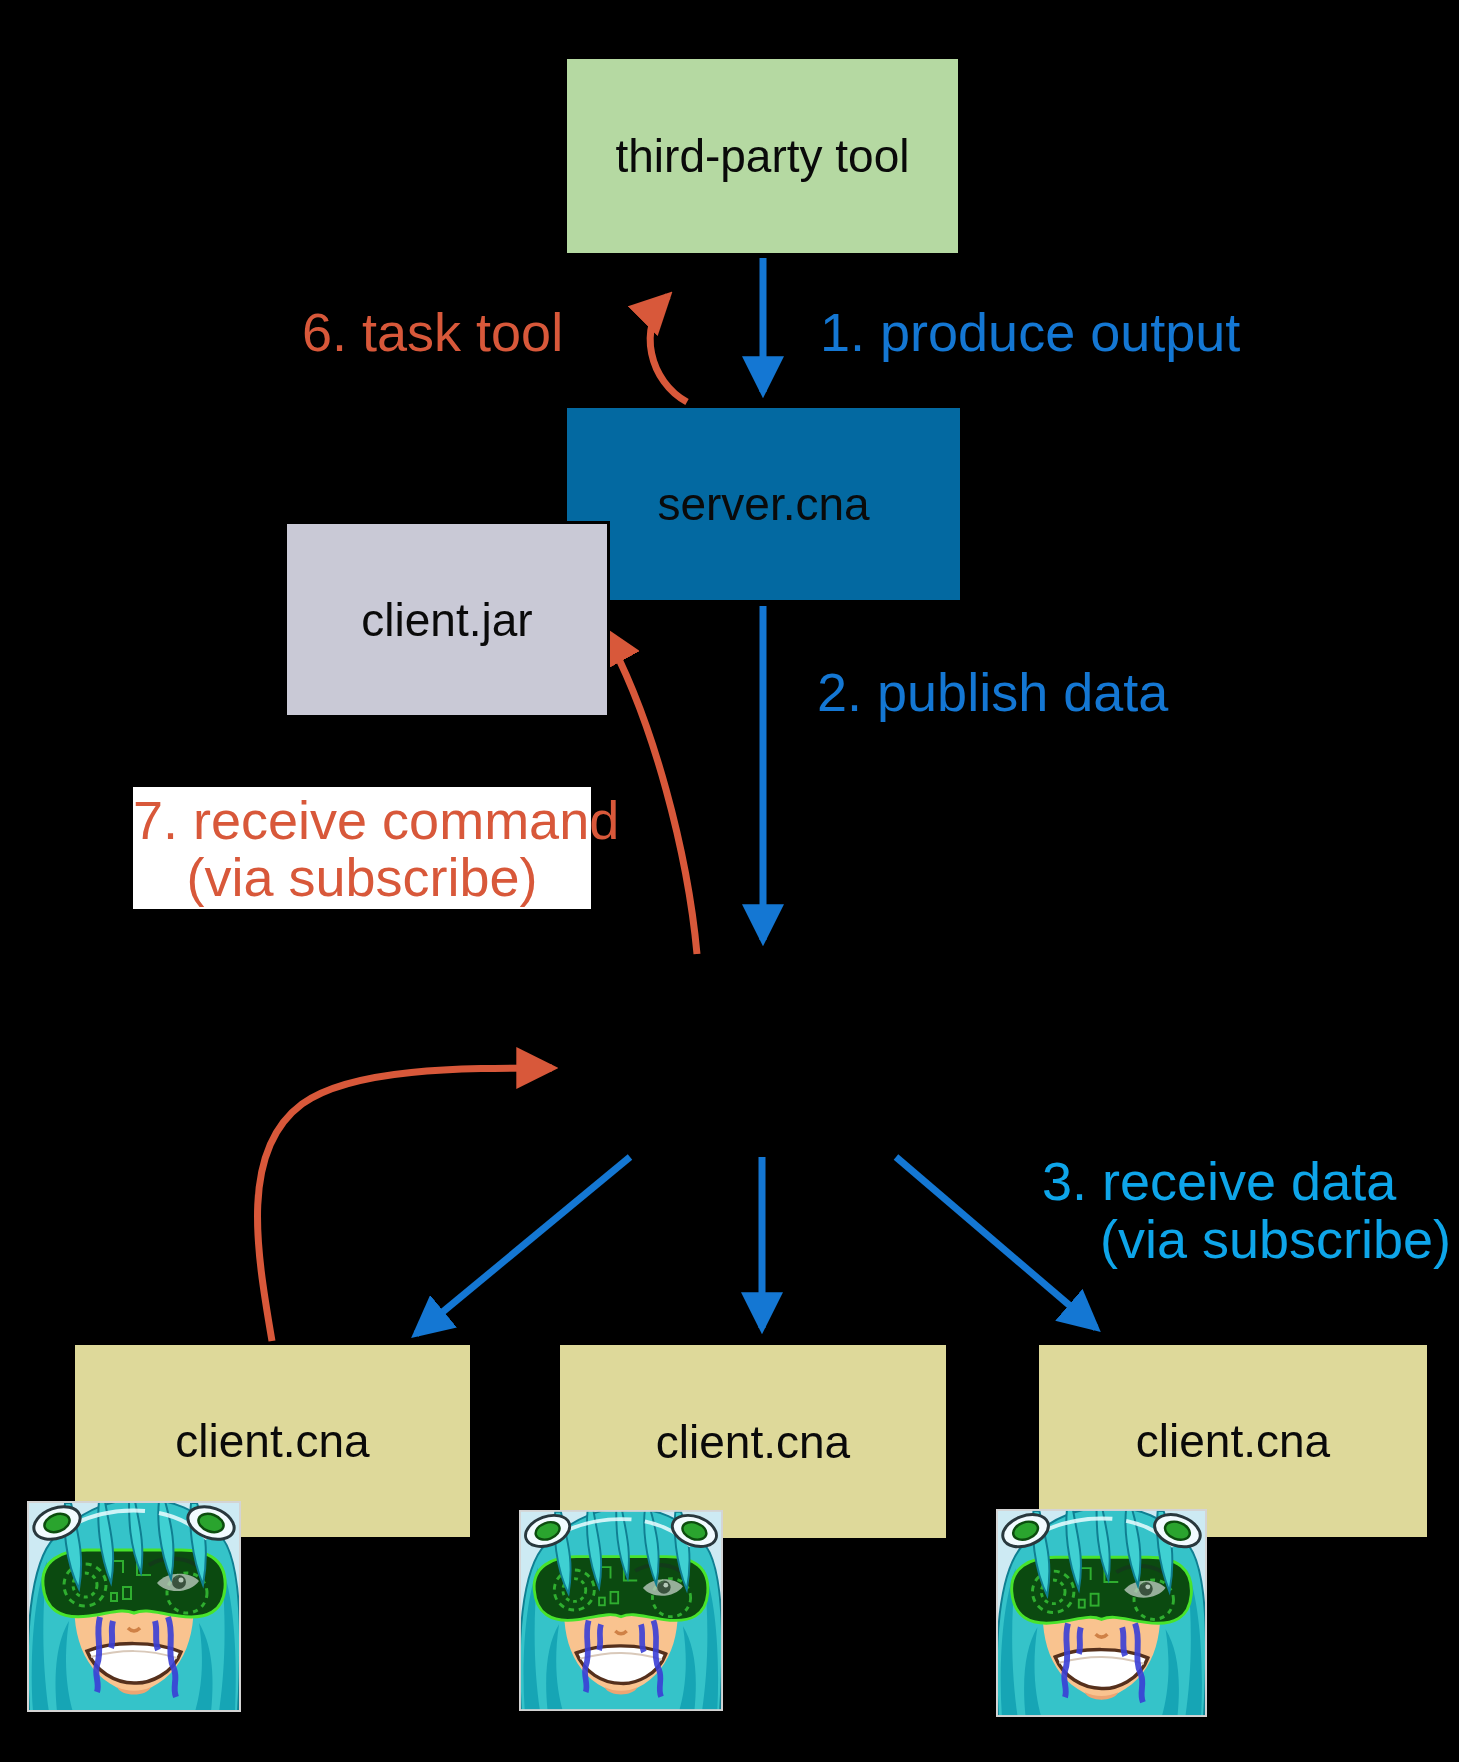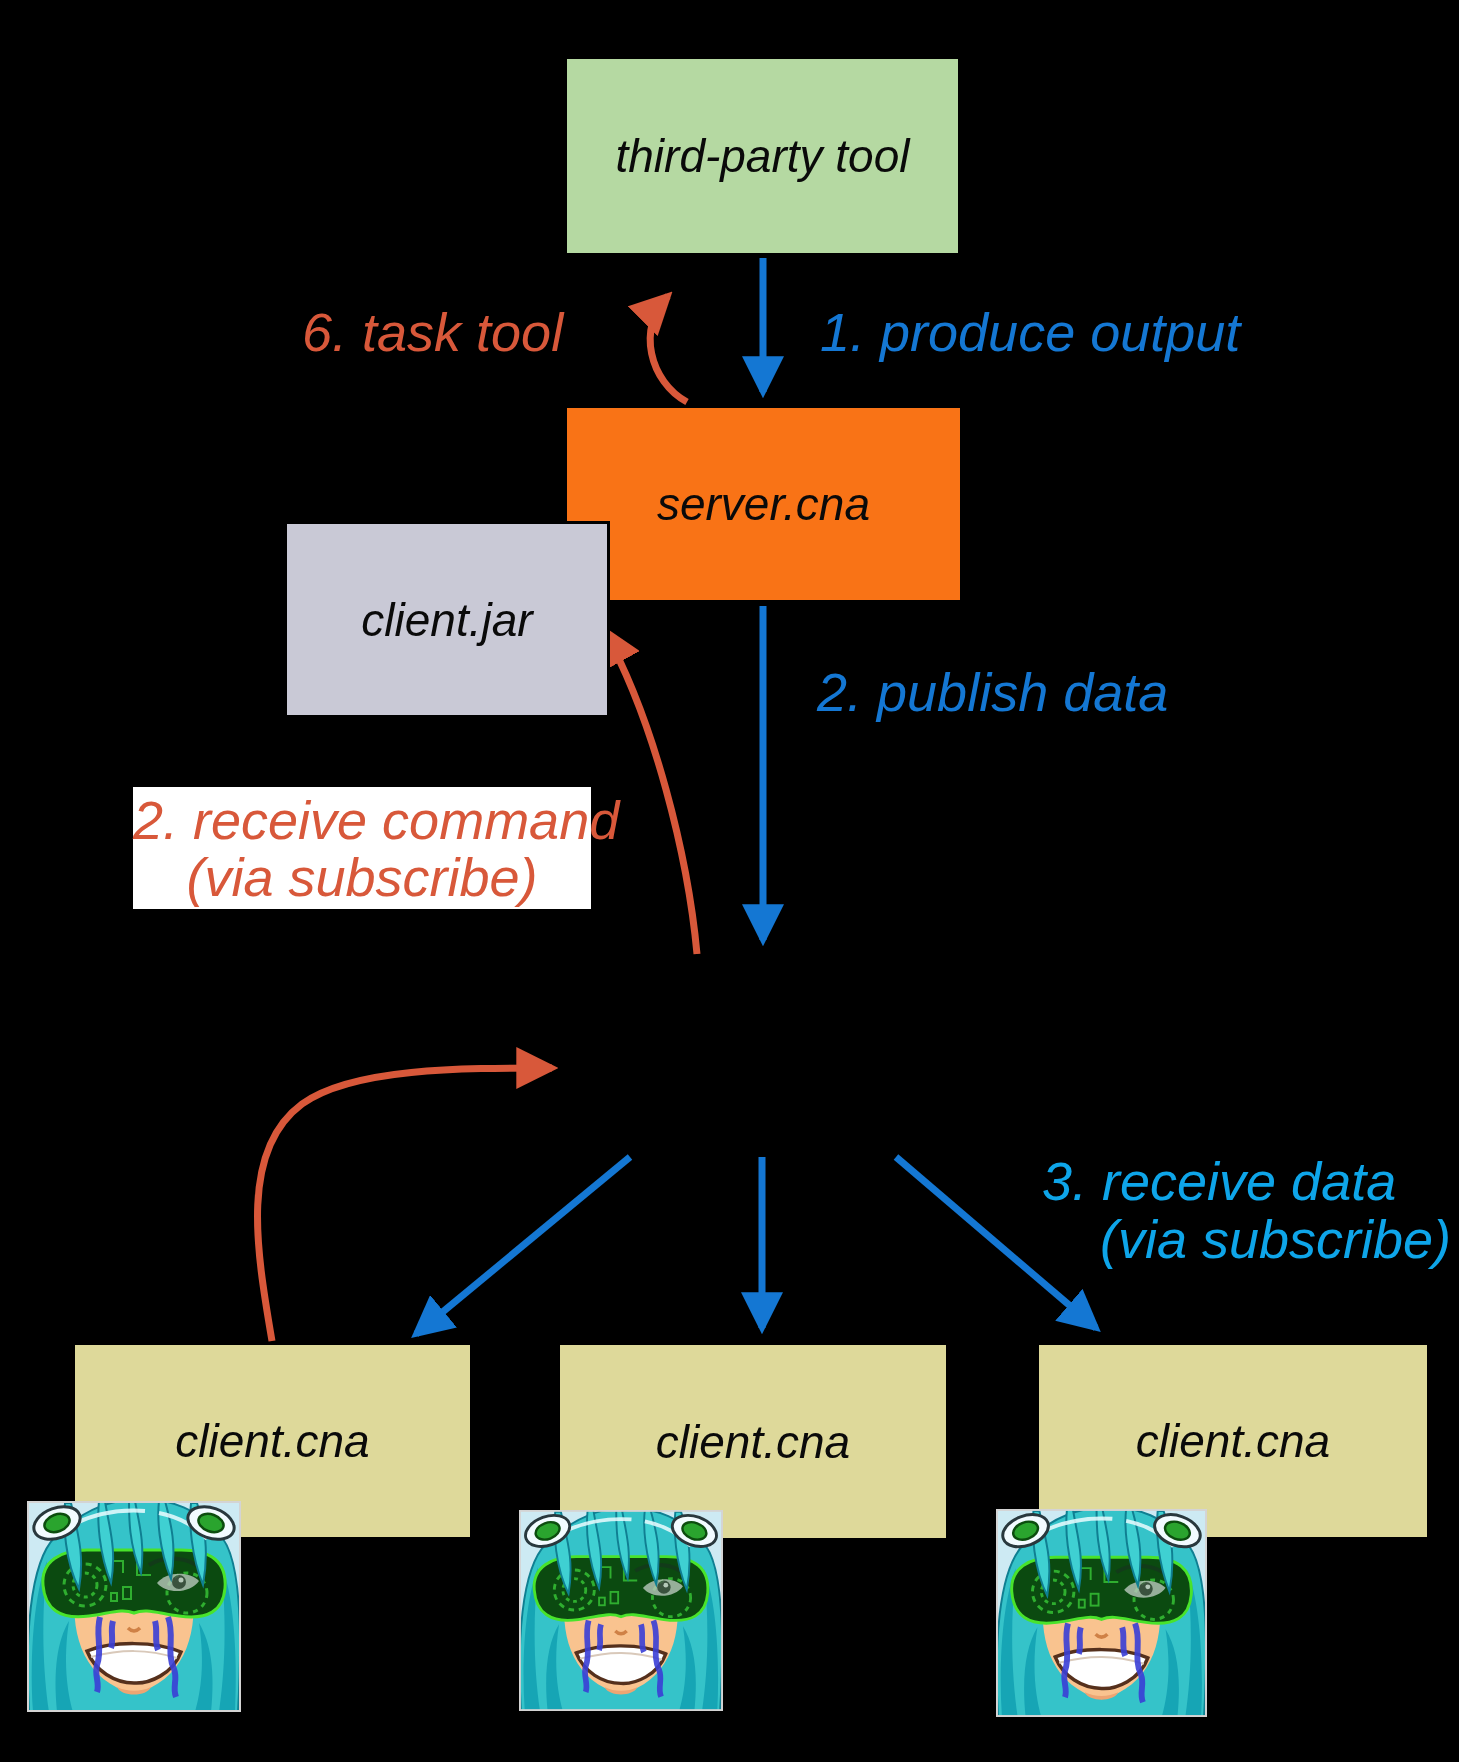--- a/index.html
+++ b/index.html
@@ -40,21 +40,21 @@
     text-align:center;
     line-height:57px;
     padding-top:5px;
   }
   .step3 .line2{margin-left:58px;}
   .avatar{position:absolute;z-index:5;}
 </style>
 </head>
 <body>
 
-<div class="stage" style="background-color: rgb(0, 0, 0); font-style: italic;">
+<div class="stage" style="background-color: rgb(0, 0, 0);">
 
   <svg class="layer arrows" viewBox="0 0 1459 1762" width="1459" height="1762">
     <defs>
       <marker id="headBlue" viewBox="0 0 10 10" refX="8.5" refY="5" markerWidth="6" markerHeight="6" orient="auto-start-reverse">
         <path d="M0,0 L10,5 L0,10 Z" class="head-blue"></path>
       </marker>
       <marker id="headRed" viewBox="0 0 10 10" refX="8.5" refY="5" markerWidth="6" markerHeight="6" orient="auto-start-reverse">
         <path d="M0,0 L10,5 L0,10 Z" class="head-red"></path>
       </marker>
     </defs>
@@ -66,21 +66,21 @@
     <path class="arrow arrow-red" marker-end="url(#headRed)" d="M272,1341 C256,1248 240,1150 302,1104 C352,1068 460,1068 552,1068"></path>
     <path class="arrow arrow-blue" marker-end="url(#headBlue)" d="M630,1157 L416,1334"></path>
     <path class="arrow arrow-blue" marker-end="url(#headBlue)" d="M762,1157 L762,1328"></path>
     <path class="arrow arrow-blue" marker-end="url(#headBlue)" d="M896,1157 L1096,1328"></path>
   </svg>
 
   <div class="node" style="left: 565px; top: 57px; width: 395px; height: 198px; background-color: rgb(181, 217, 162);">
     <span>third-party tool</span>
   </div>
 
-  <div class="node" style="left: 565px; top: 406px; width: 397px; height: 196px; background-color: #f97316;">
+  <div class="node" style="left: 565px; top: 406px; width: 397px; height: 196px; background-color: #0369a1;">
     <span>server.cna</span>
   </div>
 
   <div class="node overlay" style="left: 284px; top: 521px; width: 326px; height: 197px; background-color: rgb(201, 201, 214);">
     <span>client.jar</span>
   </div>
 
 
   <div class="node" style="left: 73px; top: 1343px; width: 399px; height: 196px; background-color: rgb(222, 217, 154);">
     <span>client.cna</span>
@@ -94,21 +94,21 @@
     <span>client.cna</span>
   </div>
 
   <div class="step" style="left: 302px; top: 300px; color: rgb(216, 88, 58);">6. task tool</div>
 
   <div class="step" style="left: 820px; top: 300px; color: rgb(20, 119, 211);">1. produce output</div>
 
   <div class="step" style="left: 817px; top: 660px; color: rgb(20, 119, 211);">2. publish data</div>
 
   <div class="step step5" style="left: 133px; top: 787px; width: 458px; height: 122px; background-color: rgb(255, 255, 255); color: rgb(216, 88, 58);">
-    <div class="line1">2. receive command</div>
+    <div class="line1">7. receive command</div>
     <div class="line2">(via subscribe)</div>
   </div>
 
 
   <div class="step step3" style="left: 1042px; top: 1152px; line-height: 58px; color: #0ea5e9;">
     <div class="line1">3. receive data</div>
     <div class="line2">(via subscribe)</div>
   </div>
 
   <svg width="0" height="0" style="position:absolute" aria-hidden="true">

